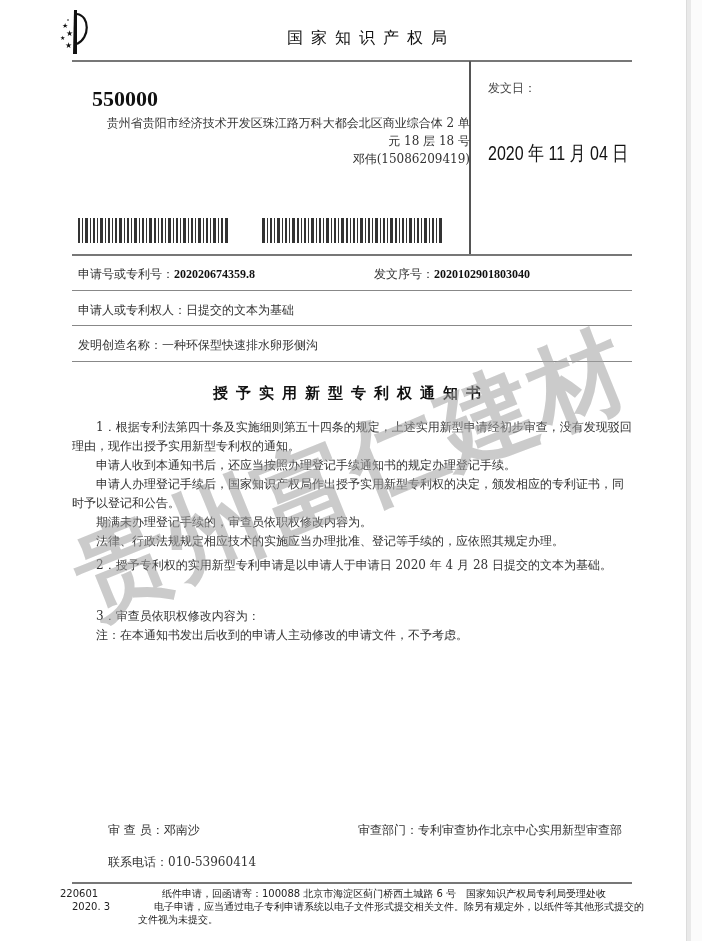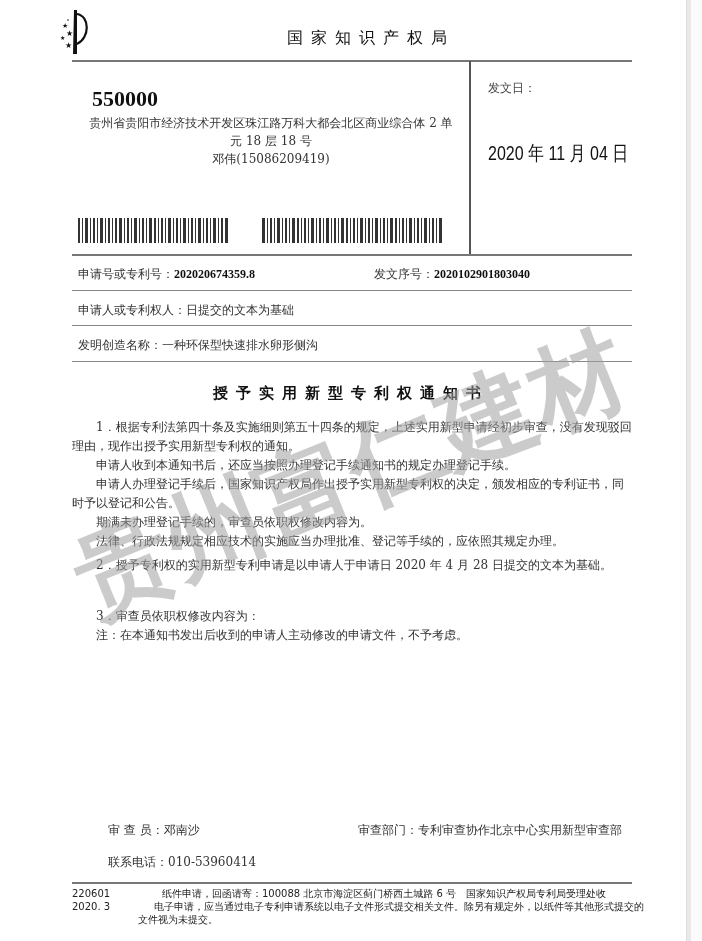--- a/index.html
+++ b/index.html
@@ -10,21 +10,21 @@
     color:#222;
   }
   .abs { position:absolute; }
   .scroll-track { left:686px; top:0; width:4px; height:941px; background:#e9e9e9; border-left:1px solid #dcdcdc; }
   .scroll-bg { left:690px; top:0; width:12px; height:941px; background:#fbfbfb; }
   .logo { left:60px; top:6px; width:30px; height:50px; }
   .agency { left:0; width:702px; top:28px; text-align:center; font-family:"DejaVu Sans","Liberation Sans",sans-serif; font-weight:normal; font-size:16px; letter-spacing:8px; color:#111; padding-left:40px; box-sizing:border-box; }
   .hline { background:#777; height:2px; }
   .vline { background:#555; width:2px; }
   .postcode { left:92px; top:86px; font-family:"Liberation Serif",serif; font-weight:bold; font-size:22px; color:#111;text-align:center; }
-  .addr { left:72px; width:398px; text-align:center; font-size:12px; color:#333; line-height:18px; }
+  .addr { left:72px; width:398px; text-align:right; font-size:12px; color:#333; line-height:18px; }
   .issue-label { left:488px; top:80px; font-size:12px; color:#444; }
   .issue-date { left:488px; top:140px; font-family:"Liberation Sans",sans-serif; font-size:20px; color:#111; transform:scaleX(0.8); transform-origin:left; letter-spacing:0; }
   .barcode { height:30px; }
   .field { font-size:12px; color:#333; }
   .field b { font-family:"Liberation Serif",serif; color:#111; }
   .title { left:0; width:702px; top:384px; text-align:center; font-family:"DejaVu Sans","Liberation Sans",sans-serif; font-weight:bold; font-size:15px; letter-spacing:8px; color:#111; }
   .para { left:72px; width:562px; font-size:12px; line-height:19px; color:#333; }
   .indent { text-indent:24px; }
   .footer { font-family:"DejaVu Sans","Liberation Sans",sans-serif; font-size:10px; color:#222; line-height:13px; }
   .watermark {
@@ -200,17 +200,17 @@
   <span>审 查 员：</span><span>邓南沙</span>
 </div>
 <div class="abs field" style="left:358px;top:822px;">
   <span>审查部门：</span><span>专利审查协作北京中心实用新型审查部</span>
 </div>
 <div class="abs field" style="left:108px;top:854px;">
   <span>联系电话：</span><span>010-53960414</span>
 </div>
 
 <div class="abs hline" style="left:72px;top:882px;width:560px;"></div>
-<div class="abs footer" style="left:72px;top:887px;">220601</div>
+<div class="abs footer" style="left:60px;top:887px;">220601</div>
 <div class="abs footer" style="left:72px;top:900px;">2020. 3</div>
 <div class="abs footer" style="left:138px;top:887px;width:500px;margin-left:24px;">纸件申请，回函请寄：100088 北京市海淀区蓟门桥西土城路 6 号　国家知识产权局专利局受理处收</div>
 <div class="abs footer" style="left:138px;top:900px;width:510px;margin-left:16px;">电子申请，应当通过电子专利申请系统以电子文件形式提交相关文件。除另有规定外，以纸件等其他形式提交的</div>
 <div class="abs footer" style="left:138px;top:913px;width:500px;">文件视为未提交。</div>
 
 </body></html>

